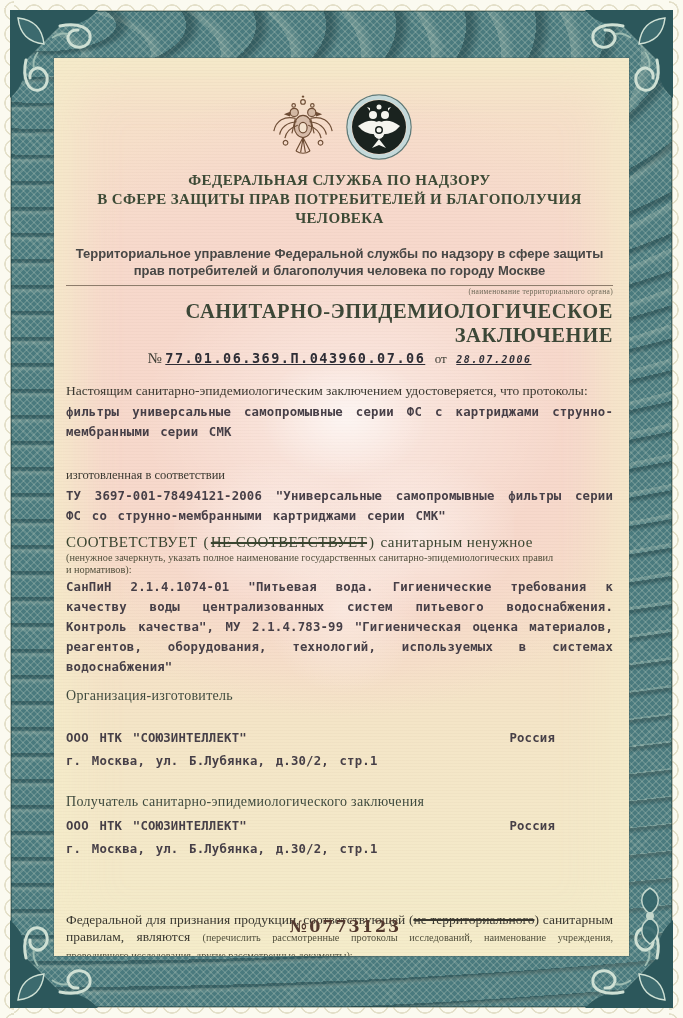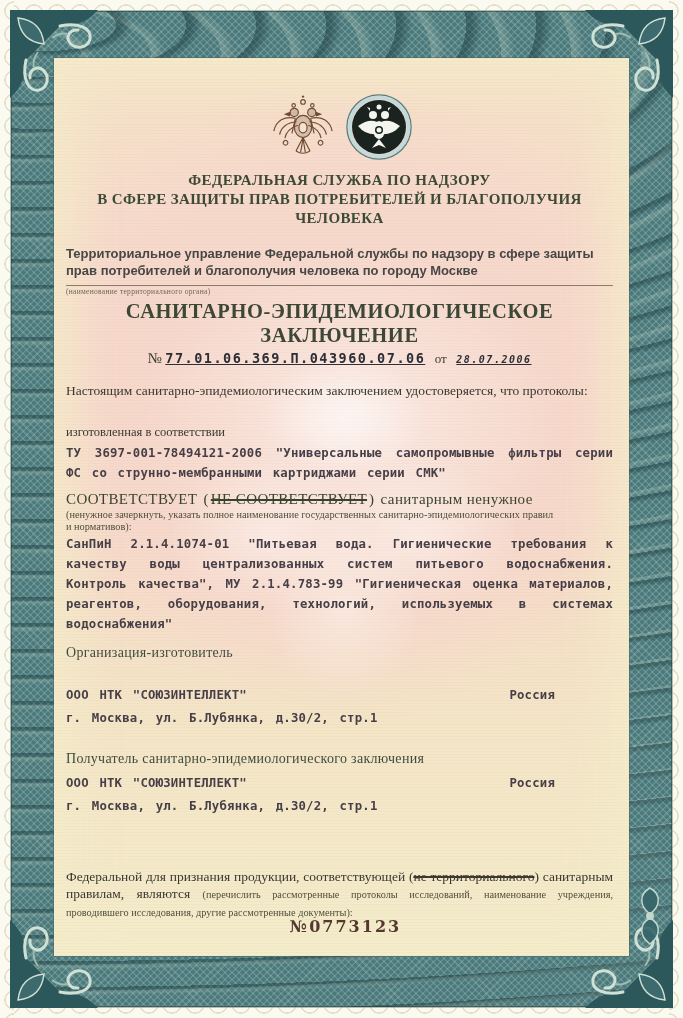--- a/index.html
+++ b/index.html
@@ -62,25 +62,25 @@
       radial-gradient(ellipse 150px 110px at 28% 55%, rgba(255,255,255,.40), rgba(255,255,255,0) 70%),
       radial-gradient(ellipse 150px 110px at 72% 55%, rgba(255,255,255,.40), rgba(255,255,255,0) 70%),
       radial-gradient(ellipse 110px 120px at 50% 75%, rgba(255,250,246,.45), rgba(255,255,255,0) 72%);}
 
   .content{position:absolute;left:12px;right:16px;top:11px;}
 
   .emblem-row{display:flex;justify-content:center;align-items:center;gap:8px;margin-top:22px;}
 
   .agency{margin-top:8px;text-align:center;font-weight:bold;color:var(--heading-green,#3d4a36);
     font-size:15px;line-height:19px;letter-spacing:.4px;}
-  .territorial{margin-top:17px;font-family:"Liberation Sans",sans-serif;font-weight:bold;
+  .territorial{margin-top:17px;text-align:center;font-family:"Liberation Sans",sans-serif;font-weight:bold;
     color:#474745;font-size:13px;line-height:17px;}
   .rule{margin-top:6px;border-top:1px solid #8d7c6b;height:0;}
-  .cap-tiny{margin-top:1px;text-align:left;font-size:7.5px;color:#6b6756;letter-spacing:.3px;}
-  .doc-title{margin-top:3px;text-align:center;font-weight:bold;color:#3c4737;
+  .cap-tiny{margin-top:1px;text-align:right;font-size:7.5px;color:#6b6756;letter-spacing:.3px;}
+  .doc-title{margin-top:3px;text-align:right;font-weight:bold;color:#3c4737;
     font-size:20.5px;line-height:24px;letter-spacing:.6px;}
   .number-line{margin-top:3px;text-align:center;color:#2e2e36;font-size:14px;}
   .number-line .no{font-size:15px;color:#3a3a32;}
   .mono{font-family:"DejaVu Sans Mono",monospace;font-weight:bold;text-decoration:underline;}
   .number-line .num{letter-spacing:1.5px;font-size:13.5px;}
   .number-line .ot{font-size:13px;margin:0 6px;color:#3a3a32;}
   .number-line .date{font-style:italic;letter-spacing:1.5px;font-size:10px;}
 
   .serif-p{color:#3a3830;font-size:13.5px;line-height:17px;text-align:justify;}
   .typed{font-family:"DejaVu Sans Mono",monospace;font-weight:bold;color:var(--typed-ink,#463f47);
@@ -212,20 +212,21 @@
       <div class="doc-title">САНИТАРНО-ЭПИДЕМИОЛОГИЧЕСКОЕ ЗАКЛЮЧЕНИЕ</div>
 
       <div class="number-line">
         <span class="no">№</span>
         <span class="mono num">77.01.06.369.П.043960.07.06</span>
         <span class="ot">от</span>
         <span class="mono date">28.07.2006</span>
       </div>
 
       <div class="serif-p intro">Настоящим санитарно-эпидемиологическим заключением удостоверяется, что протоколы:</div>
+      <div class="typed product-name">фильтры универсальные самопромывные серии ФС с картриджами струнно-мембранными серии СМК</div>
 
       <div class="serif-p made-label">изготовленная в соответствии</div>
       <div class="typed spec">ТУ 3697-001-78494121-2006 "Универсальные самопромывные фильтры серии ФС со струнно-мембранными картриджами серии СМК"</div>
 
       <div class="compliance-line">
         <span>СООТВЕТСТВУЕТ</span>
         <span class="paren">(</span><span class="strike">НЕ СООТВЕТСТВУЕТ</span><span class="paren">)</span>
         <span>санитарным ненужное</span>
       </div>
       <div class="compliance-cap">(ненужное зачеркнуть, указать полное наименование государственных санитарно-эпидемиологических правил и нормативов):</div>

